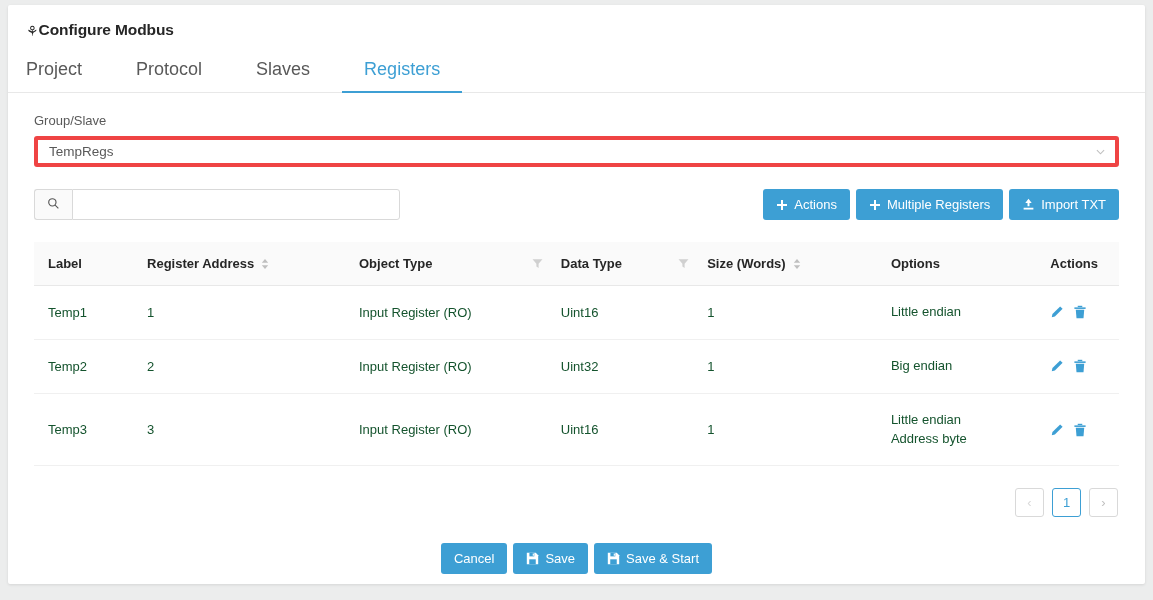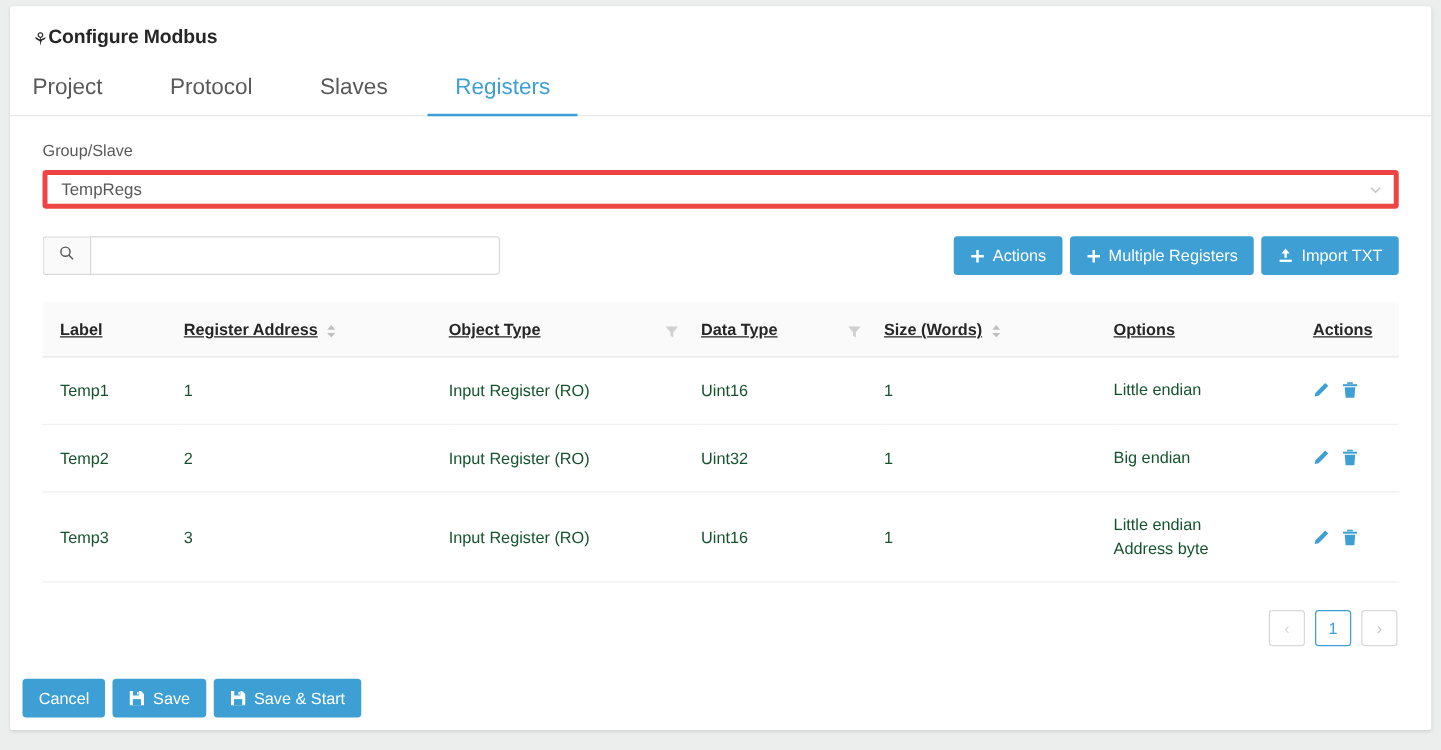--- a/index.html
+++ b/index.html
@@ -97,21 +97,21 @@
     width: 100%; border-collapse: collapse; margin-top: 22px;
     table-layout: fixed;
   }
   table.reg-table thead th {
     background: #fafafa; text-align: left;
     font-size: 13px; font-weight: bold; color: #262626;
     padding: 14px 0 14px 0; border-bottom: 1px solid #e8e8e8;
     vertical-align: middle;
   }
   table.reg-table thead th:first-child { padding-left: 14px; }
-  .th-inner { display: flex; align-items: flex-end; text-decoration: underline; }
+  .th-inner { display: flex; align-items: center; }
   .th-label { }
   .sort-caret { margin-left: 7px; display: inline-flex; flex-direction: column; line-height: 0; }
   .filter-icon { margin-left: auto; margin-right: 18px; display: inline-flex; }
 
   table.reg-table tbody td {
     font-size: 13px; color: #14532d;
     padding: 17px 0 17px 0; border-bottom: 1px solid #f0f0f0;
     vertical-align: middle;
   }
   table.reg-table tbody td:first-child { padding-left: 14px; }
@@ -130,22 +130,22 @@
     background: #fff; color: #bfbfbf;
     font-size: 13px; font-family: "Liberation Sans", sans-serif;
     display: inline-flex; align-items: center; justify-content: center;
     cursor: pointer;
   }
   .page-btn.active { border-color: #3d9fd4; color: #3d9fd4; }
   .page-btn.disabled { color: #d9d9d9; cursor: default; }
 
   
   .card-footer {
-    display: flex; justify-content: flex-start; gap: 6px;
-    padding: 0 10px; margin-top: 26px;
+    display: flex; justify-content: center; gap: 6px;
+    padding: 0 26px; margin-top: 26px;
   }
 </style>
 </head>
 <body>
 
 <div class="card">
 
   <div class="card-header">
     <div class="title-row">
       <span class="gear-glyph">⚘</span>

